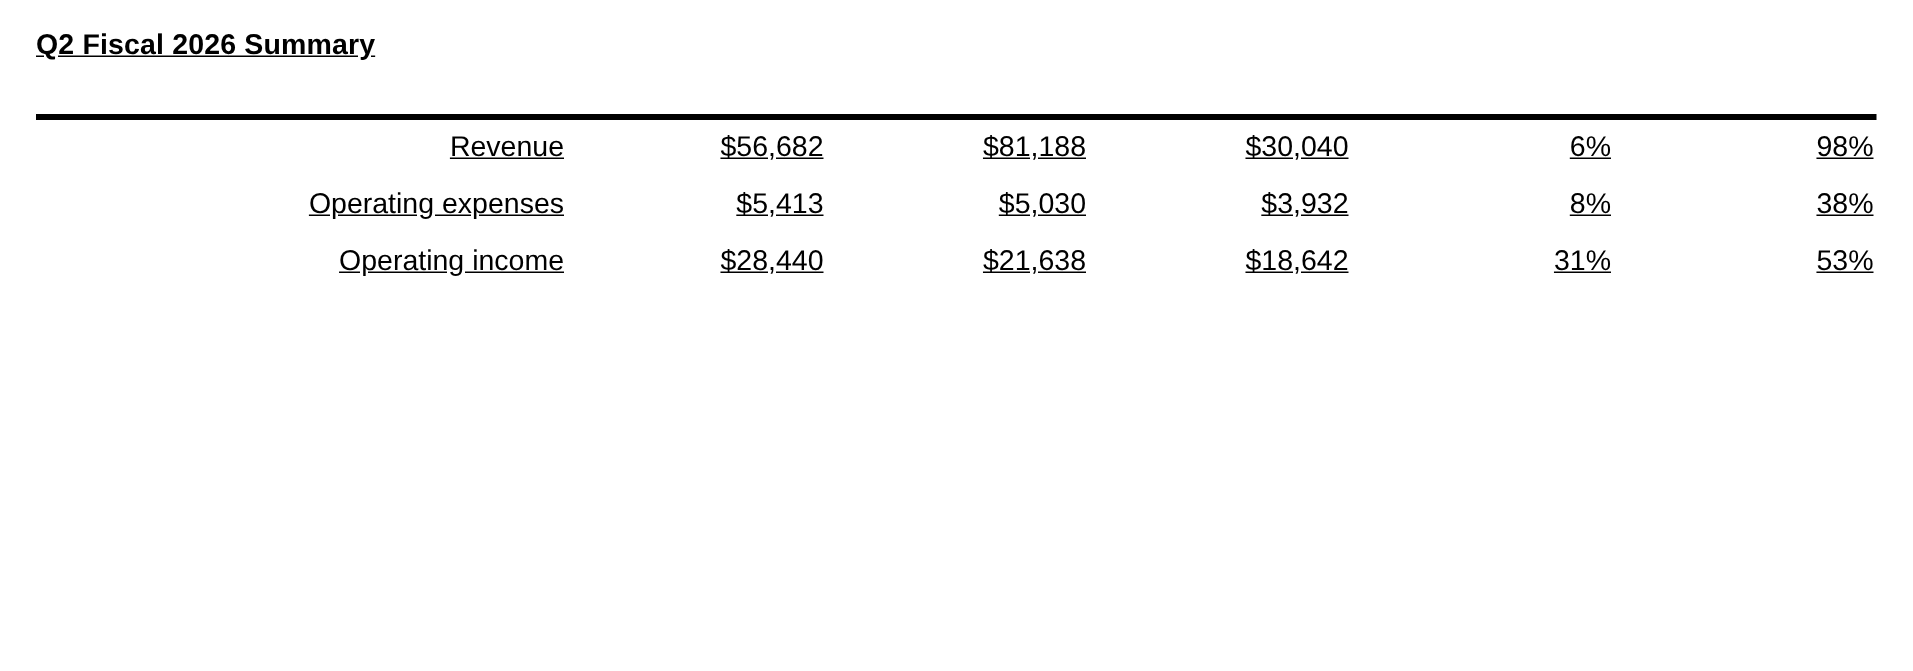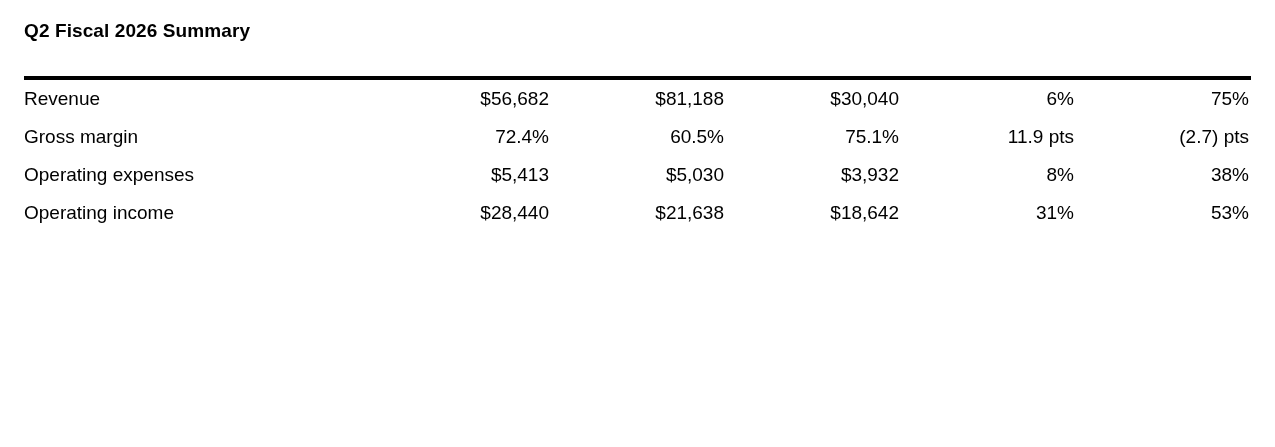--- a/index.html
+++ b/index.html
@@ -14,20 +14,21 @@
     color: #000000;
     position: relative;
     overflow: hidden;
   }
   .page {
     position: relative;
     width: 1048px;
     height: 447px;
     box-sizing: border-box;
     padding: 20px 24px 0 24px;
+    text-decoration: underline;
   }
   .doc-title {
     font-size: 19px;
     font-weight: bold;
     letter-spacing: 0.1px;
     margin: 0 0 34px 0;
   }
   table.summary {
     width: 1227px;
     border-collapse: collapse;
@@ -74,21 +75,21 @@
     font-size: 19px;
     padding-right: 2px;
     white-space: nowrap;
   }
   tbody tr.data-row td {
     padding: 8px 0 8px 0;
     font-size: 19px;
     white-space: nowrap;
   }
   td.row-label {
-    text-align: left;
+    text-align: right;
   }
   td.row-value {
     text-align: right;
     padding-right: 2px !important;
   }
   .watermark {
     position: absolute;
     left: 588px;
     top: 202px;
     width: 100px;
@@ -149,29 +150,21 @@
           </td>
       </tr>
     </thead>
     <tbody>
       <tr class="data-row">
         <td class="row-label">Revenue</td>
         <td class="row-value">$56,682</td>
         <td class="row-value">$81,188</td>
         <td class="row-value">$30,040</td>
         <td class="row-value">6%</td>
-        <td class="row-value">75%</td>
-      </tr>
-      <tr class="data-row">
-        <td class="row-label">Gross margin</td>
-        <td class="row-value">72.4%</td>
-        <td class="row-value">60.5%</td>
-        <td class="row-value">75.1%</td>
-        <td class="row-value">11.9 pts</td>
-        <td class="row-value">(2.7) pts</td>
+        <td class="row-value">98%</td>
       </tr>
       <tr class="data-row">
         <td class="row-label">Operating expenses</td>
         <td class="row-value">$5,413</td>
         <td class="row-value">$5,030</td>
         <td class="row-value">$3,932</td>
         <td class="row-value">8%</td>
         <td class="row-value">38%</td>
       </tr>
       <tr class="data-row">

